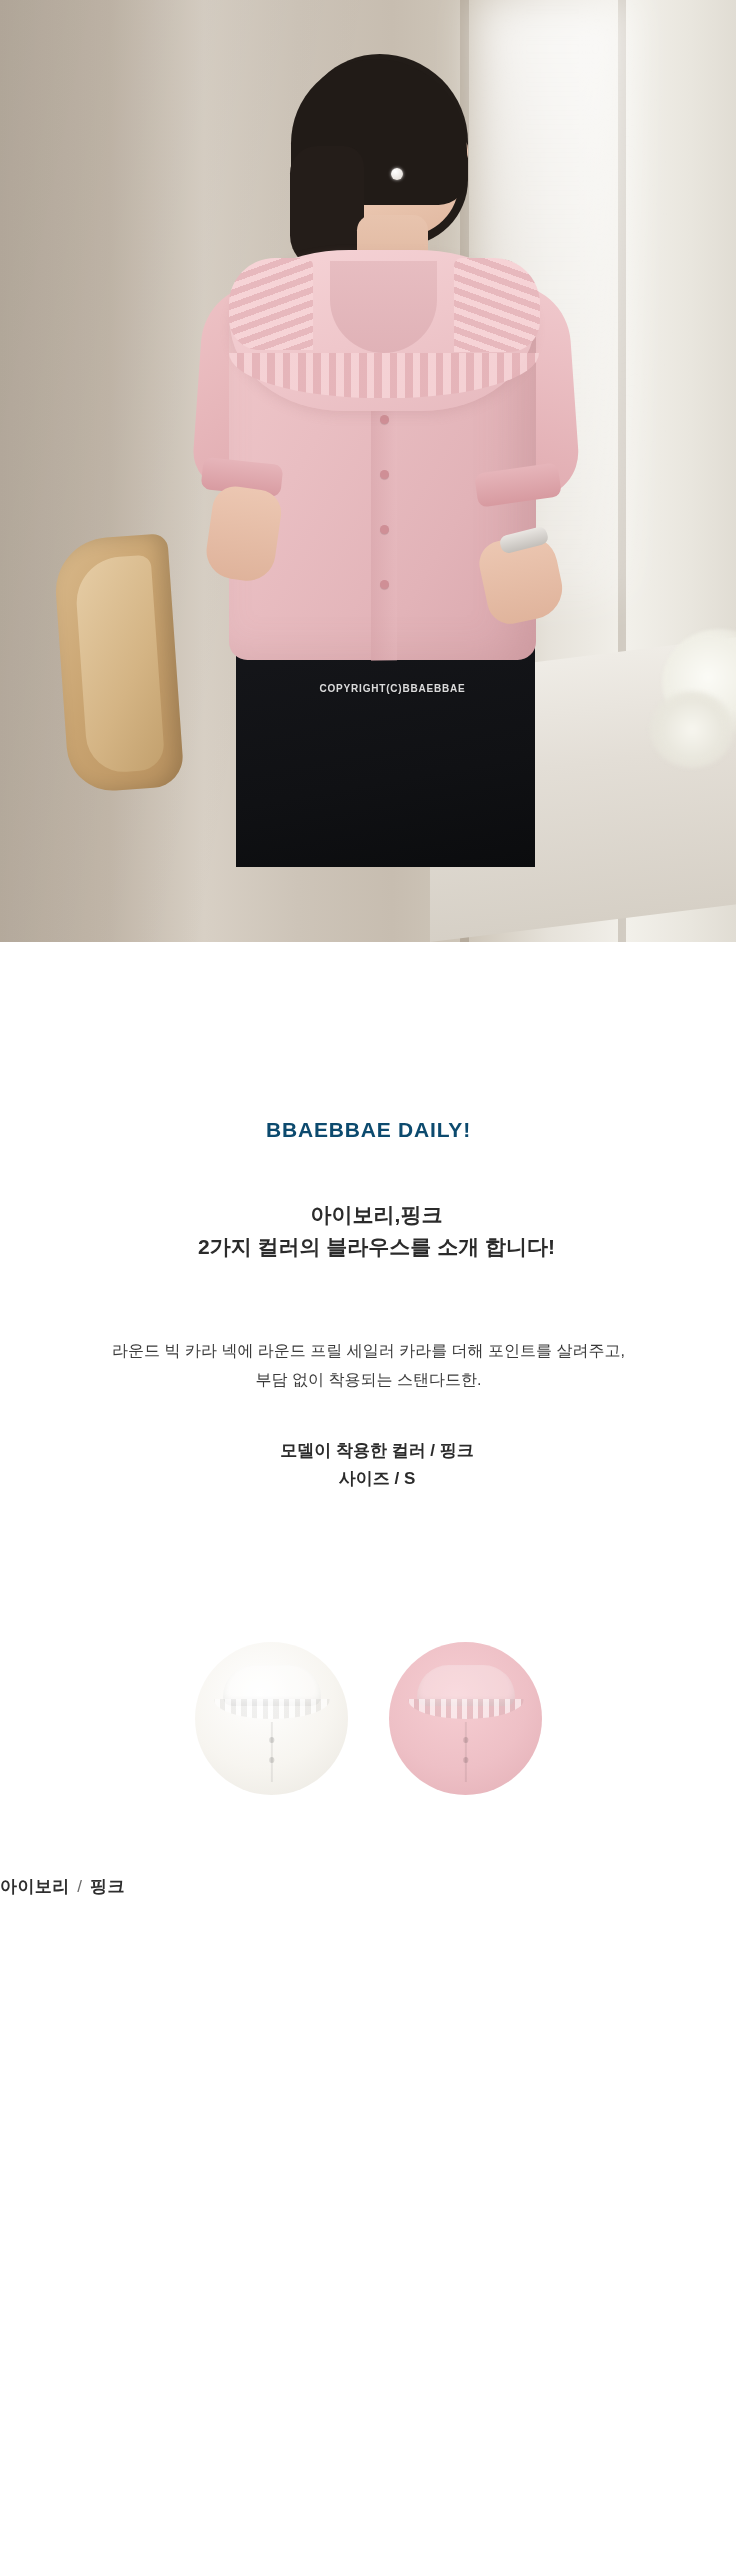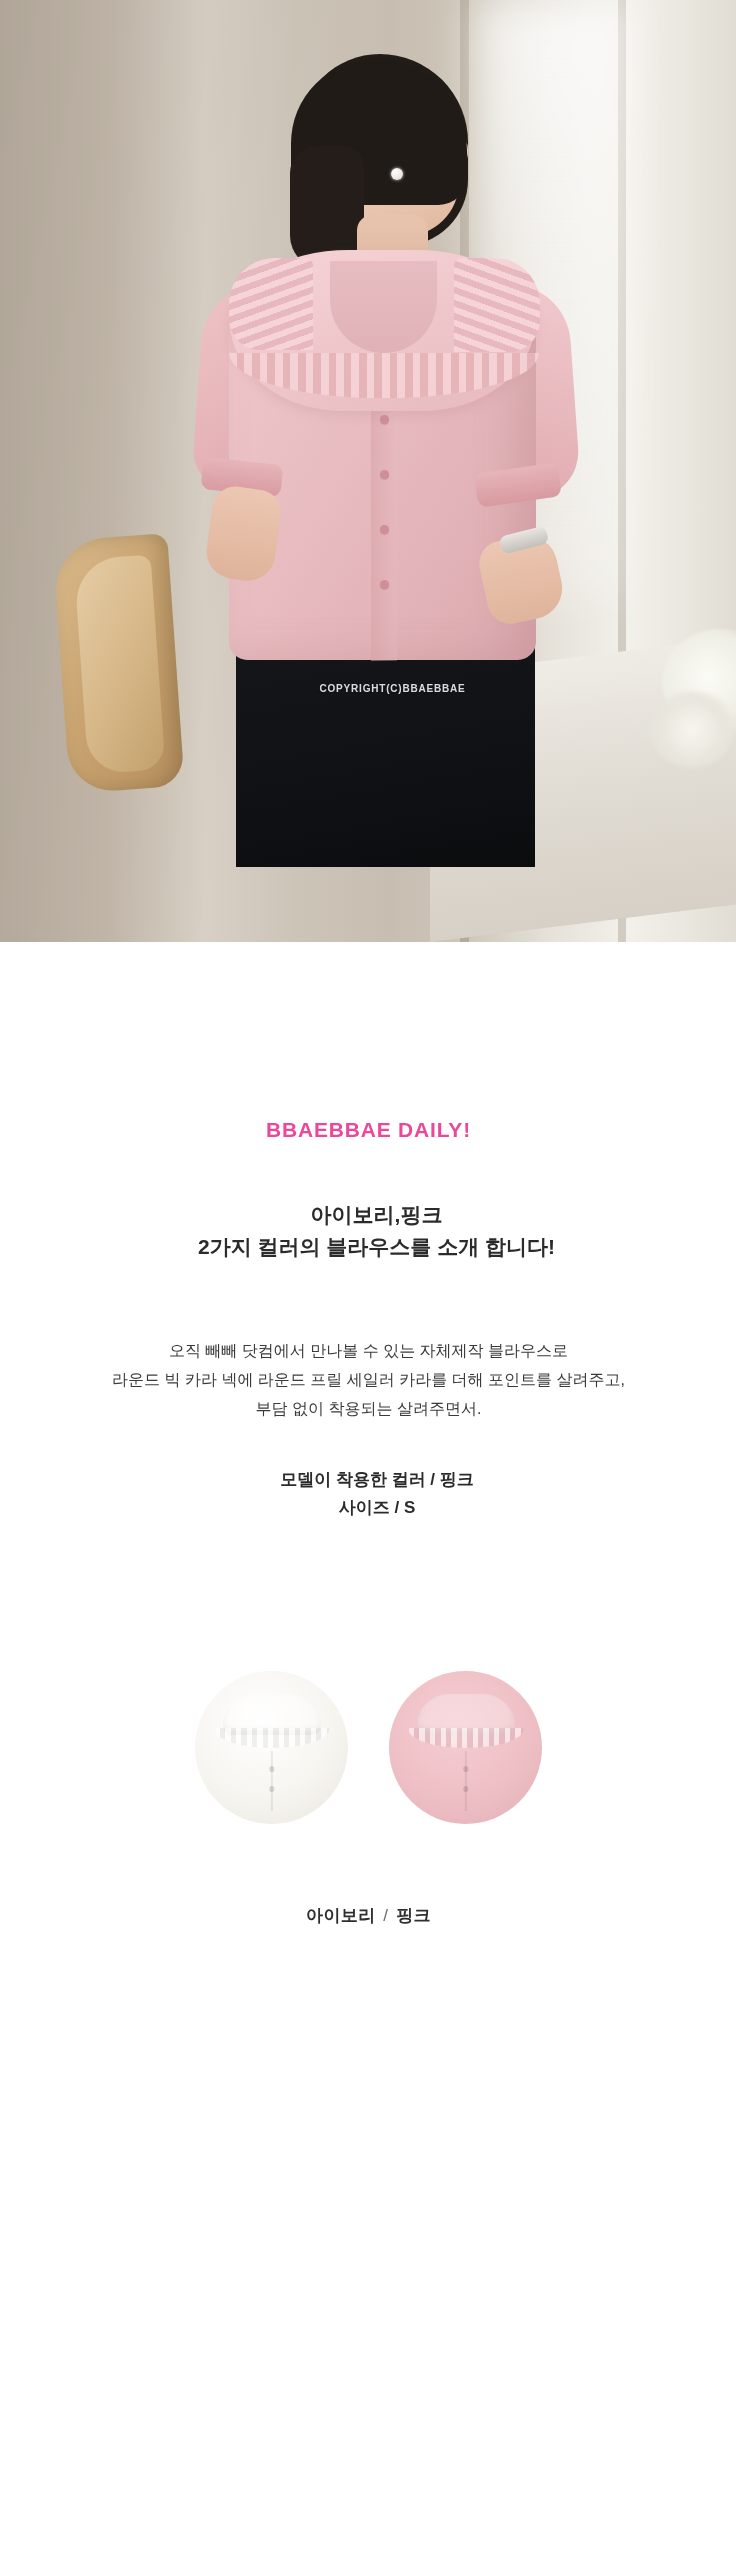--- a/index.html
+++ b/index.html
@@ -292,21 +292,21 @@
 
   
   .copy {
     text-align: center;
     padding-top: 176px;
   }
   .headline {
     font-size: 21px;
     font-weight: bold;
     letter-spacing: 0.8px;
-    color: #ec4899;
+    color: #0c4a6e;
     margin: 0 0 57px 0;
   }
   .subhead {
     font-size: 21px;
     font-weight: bold;
     color: #2b2b2b;
     line-height: 1.5;
     margin: 0 0 74px 16px;
   }
   .subhead .line { display: block; }
@@ -385,21 +385,20 @@
     transform: translateX(-50%);
     width: 5.4px; height: 5.4px;
     border-radius: 50%;
     background: rgba(0,0,0,0.13);
   }
   .sw-btn.p1 { top: 95px; }
   .sw-btn.p2 { top: 115px; }
 
   .swatch-caption {
     margin-top: 80px;
-    text-align: center;
     font-size: 17px;
     font-weight: bold;
     color: #2e2e2e;
     letter-spacing: 0.4px;
   }
   .swatch-caption .sep { margin: 0 7.7px; color: #6d6d6d; font-weight: normal; }
 </style>
 </head>
 <body>
 
@@ -452,23 +451,22 @@
   <div class="copy">
 
     <h1 class="headline">BBAEBBAE DAILY!</h1>
 
     <h2 class="subhead">
       <span class="line">아이보리,핑크</span>
       <span class="line">2가지 컬러의 블라우스를 소개 합니다!</span>
     </h2>
 
     <p class="para">
-      <span class="line">오직 빼빼 닷컴에서 만나볼 수 있는 자체제작 블라우스로</span>
       <span class="line">라운드 빅 카라 넥에 라운드 프릴 세일러 카라를 더해 포인트를 살려주고,</span>
-      <span class="line">부담 없이 착용되는 살려주면서.</span>
+      <span class="line">부담 없이 착용되는 스탠다드한.</span>
     </p>
 
 
     <p class="spec">
       <span class="line">모델이 착용한 컬러 / 핑크</span>
       <span class="line">사이즈 / S</span>
     </p>
   </div>
 
   <div class="swatches">

